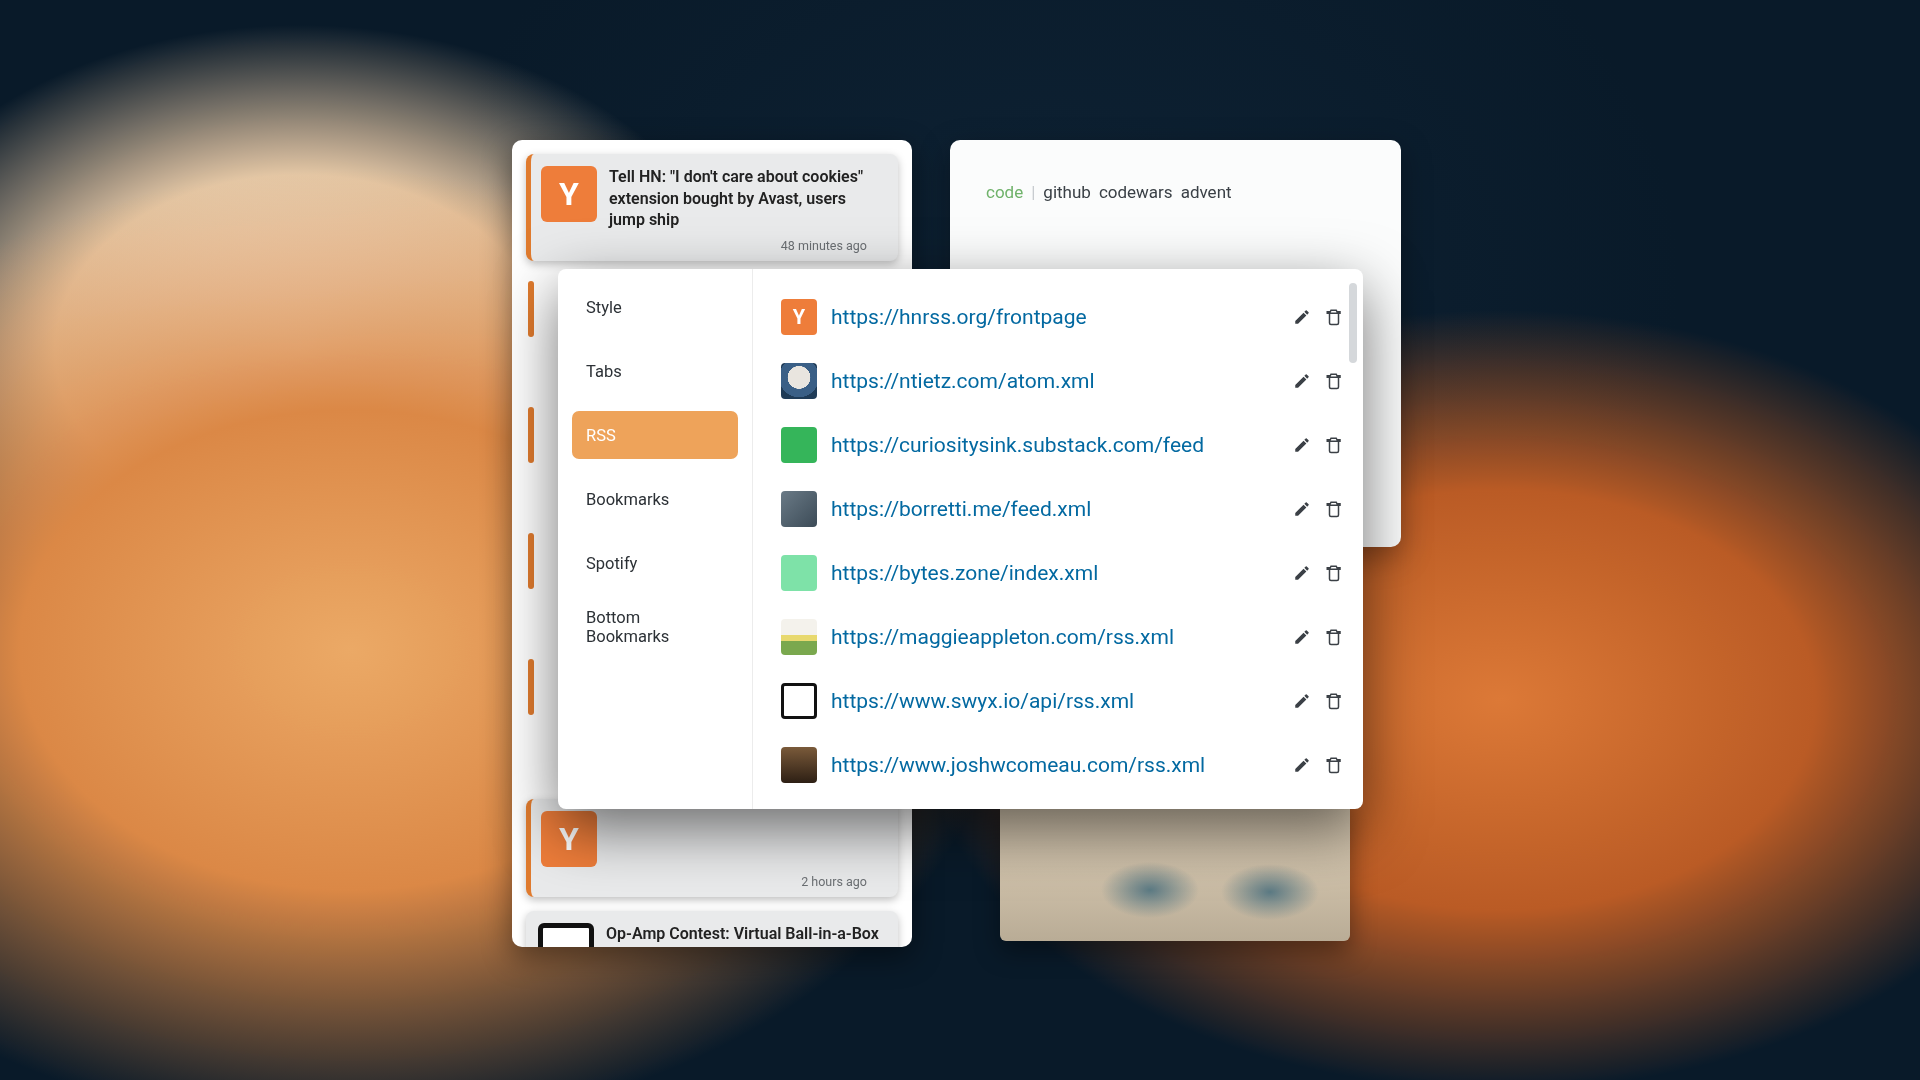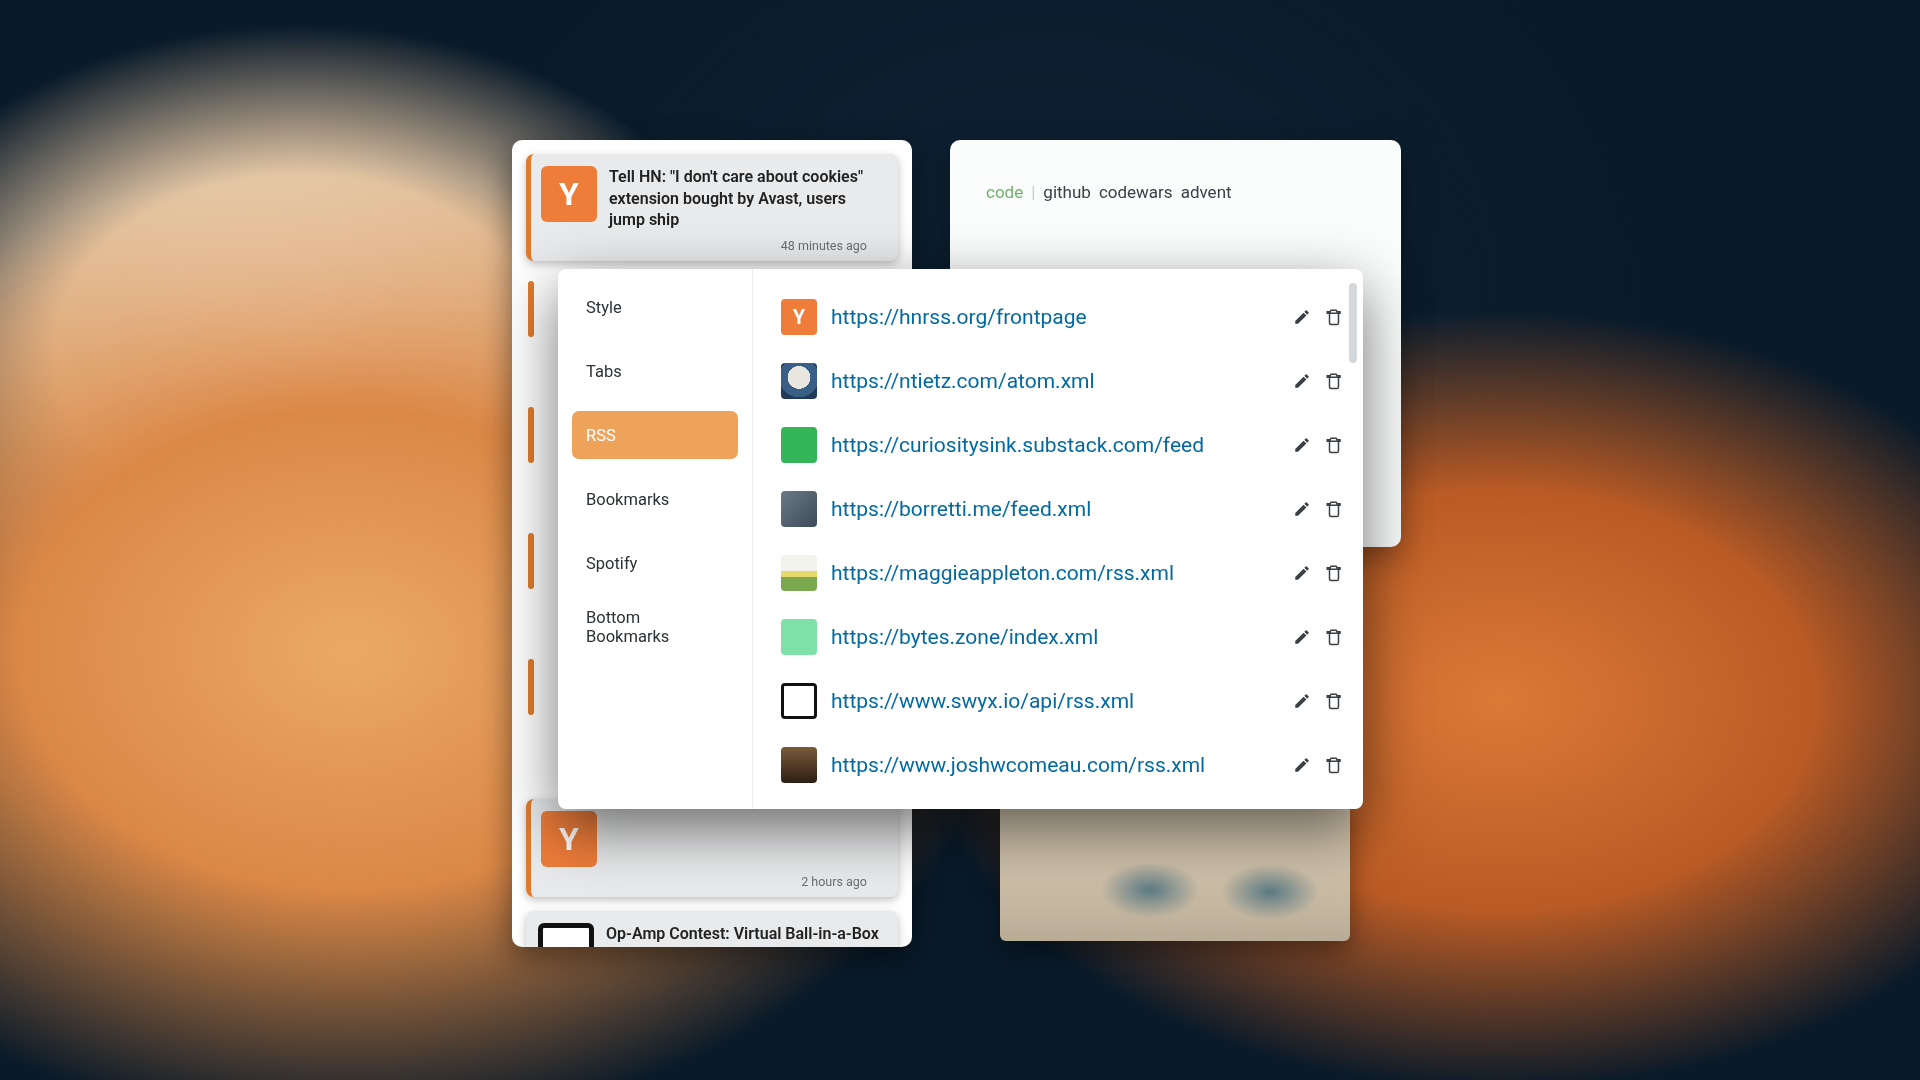--- a/index.html
+++ b/index.html
@@ -283,38 +283,38 @@
               </svg>
             </span>
             <span class="icon-btn">
               <svg viewBox="0 0 24 24">
                 <use href="#ic-trash"></use>
               </svg>
             </span>
           </div>
         </div>
         <div class="feed-row">
+          <div class="favicon fi-mint"></div>
+          <div class="url">https://bytes.zone/index.xml</div>
+          <div class="actions">
+            <span class="icon-btn">
+              <svg viewBox="0 0 24 24">
+                <use href="#ic-edit"></use>
+              </svg>
+            </span>
+            <span class="icon-btn">
+              <svg viewBox="0 0 24 24">
+                <use href="#ic-trash"></use>
+              </svg>
+            </span>
+          </div>
+        </div>
+        <div class="feed-row">
           <div class="favicon fi-flowers"></div>
           <div class="url">https://maggieappleton.com/rss.xml</div>
-          <div class="actions">
-            <span class="icon-btn">
-              <svg viewBox="0 0 24 24">
-                <use href="#ic-edit"></use>
-              </svg>
-            </span>
-            <span class="icon-btn">
-              <svg viewBox="0 0 24 24">
-                <use href="#ic-trash"></use>
-              </svg>
-            </span>
-          </div>
-        </div>
-        <div class="feed-row">
-          <div class="favicon fi-mint"></div>
-          <div class="url">https://bytes.zone/index.xml</div>
           <div class="actions">
             <span class="icon-btn">
               <svg viewBox="0 0 24 24">
                 <use href="#ic-edit"></use>
               </svg>
             </span>
             <span class="icon-btn">
               <svg viewBox="0 0 24 24">
                 <use href="#ic-trash"></use>
               </svg>

